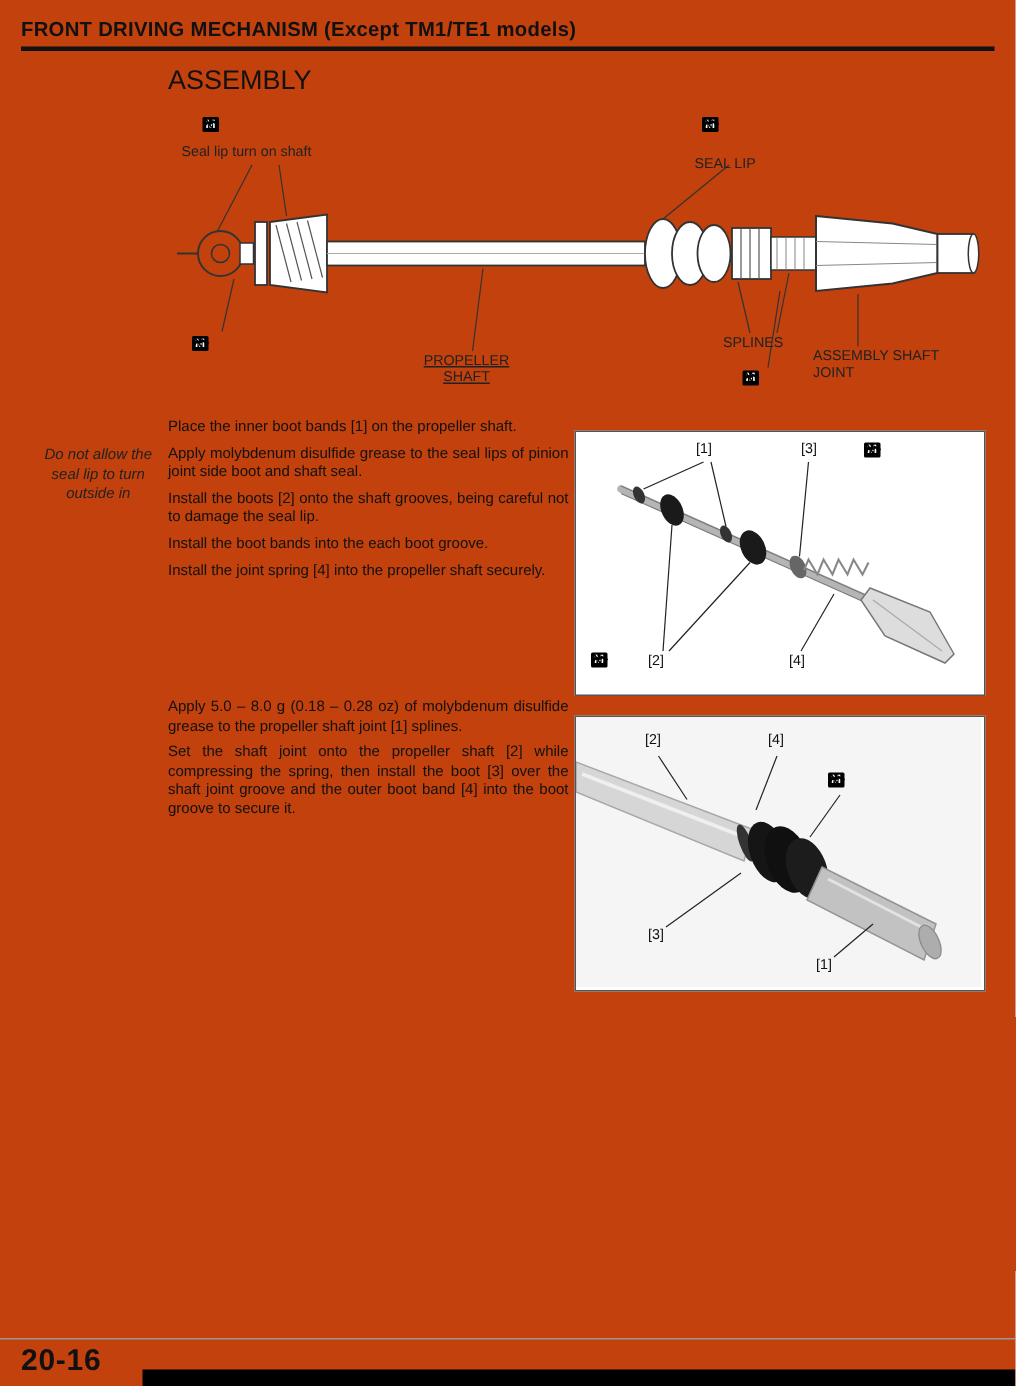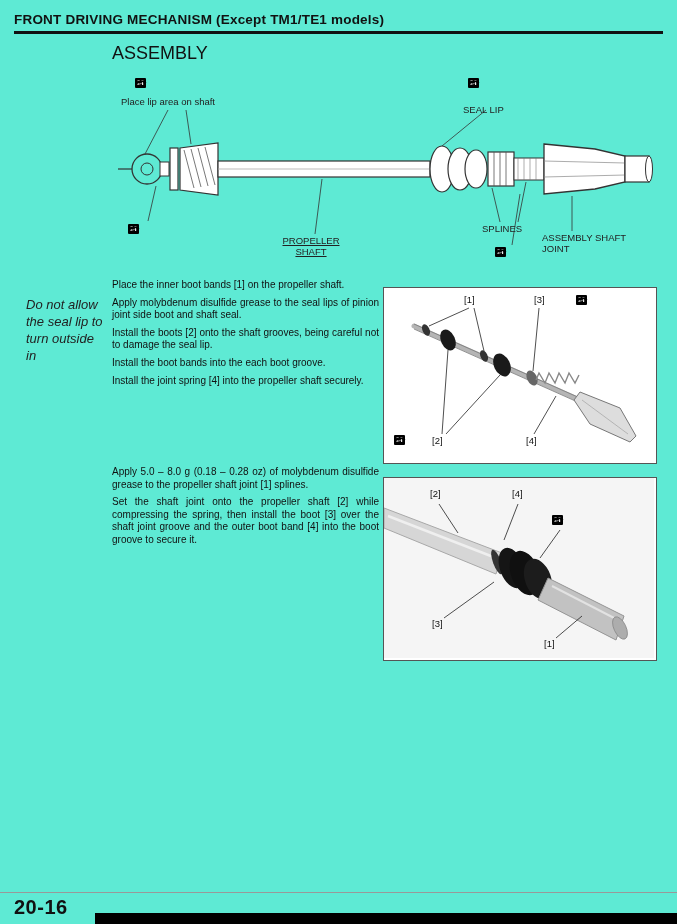--- a/index.html
+++ b/index.html
@@ -1,18 +1,18 @@
 <!DOCTYPE html>
 <html><head>
 <meta charset="utf-8">
 <style>
   html,body { margin:0; padding:0; background:#e8e8e8; }
   .page {
     position:relative; width:677px; height:924px; margin:0 auto;
-    background:#5eead4; font-family:"Liberation Sans", sans-serif; color:#111;
+    background:#c2410c; font-family:"Liberation Sans", sans-serif; color:#111;
     overflow:hidden;
   }
   
   .header-title { position:absolute; left:14px; top:12px; font-size:13.5px; font-weight:bold; letter-spacing:0.2px; }
   .header-rule  { position:absolute; left:14px; width:649px; top:31px; height:3px; background:#111; }
   .assembly     { position:absolute; left:112px; top:43px; font-size:18px; font-weight:normal; }
 
   
   .diagram { position:absolute; left:90px; top:64px; width:575px; height:215px; }
   .diagram svg { position:absolute; left:0; top:0; }
@@ -22,21 +22,21 @@
   
   .grease { position:absolute; display:flex; align-items:center; gap:1px; height:12px; }
   .grease .gm {
     background:#000; color:#fff; font-weight:bold; font-size:8px;
     line-height:10px; padding:0 2px; border-radius:1px; display:inline-block;
   }
 
   
   .margin-note {
     position:absolute; left:26px; top:297px; width:79px;
-    font-size:13px; font-style:italic; text-align:left; line-height:1.3; color:#222;
+    font-size:10px; font-style:italic; text-align:center; line-height:1.3; color:#222;
   }
   .steps { position:absolute; width:267px; font-size:10px; line-height:1.26; text-align:justify; }
   #steps-block-1 { left:112px; top:279px; }
   #steps-block-2 { left:112px; top:466px; }
   .steps p { margin:0 0 5px 0; }
 
   
   .figure { position:absolute; border:1px solid #555; background:#fff; }
   #fig1 { left:383px; top:287px; width:272px; height:175px; }
   #fig2 { left:383px; top:477px; width:272px; height:182px; }
@@ -141,21 +141,21 @@
       <svg width="12" height="10" viewBox="0 0 12 10">
           <path d="M1 8 C3 2 5 7 7 4 L11 6" fill="none" stroke="#000" stroke-width="1.6"></path>
         </svg>
       <span class="gm">M</span>
       <svg width="8" height="10" viewBox="0 0 8 10">
           <path d="M1 5 L7 5" stroke="#000" stroke-width="1.6"></path>
           <path d="M2 2 L6 8" stroke="#000" stroke-width="1"></path>
         </svg>
     </span>
 
-    <div class="dlabel" style="left:31px; top:33px;">Place lip area on shaft</div>
+    <div class="dlabel" style="left:31px; top:33px;">Seal lip turn on shaft</div>
     <div class="dlabel" style="left:373px; top:41px;">SEAL LIP</div>
     <div class="dlabel" style="left:392px; top:160px;">SPLINES</div>
     <div class="dlabel center" style="left:185px; top:172px; width:72px;text-decoration:underline;">PROPELLER SHAFT</div>
     <div class="dlabel" style="left:452px; top:169px; width:86px;">ASSEMBLY SHAFT JOINT</div>
   </div>
 
   <div class="margin-note">Do not allow the seal lip to turn outside in</div>
 
   <div class="steps" id="steps-block-1">
     <p>Place the inner boot bands [1] on the propeller shaft.</p>

